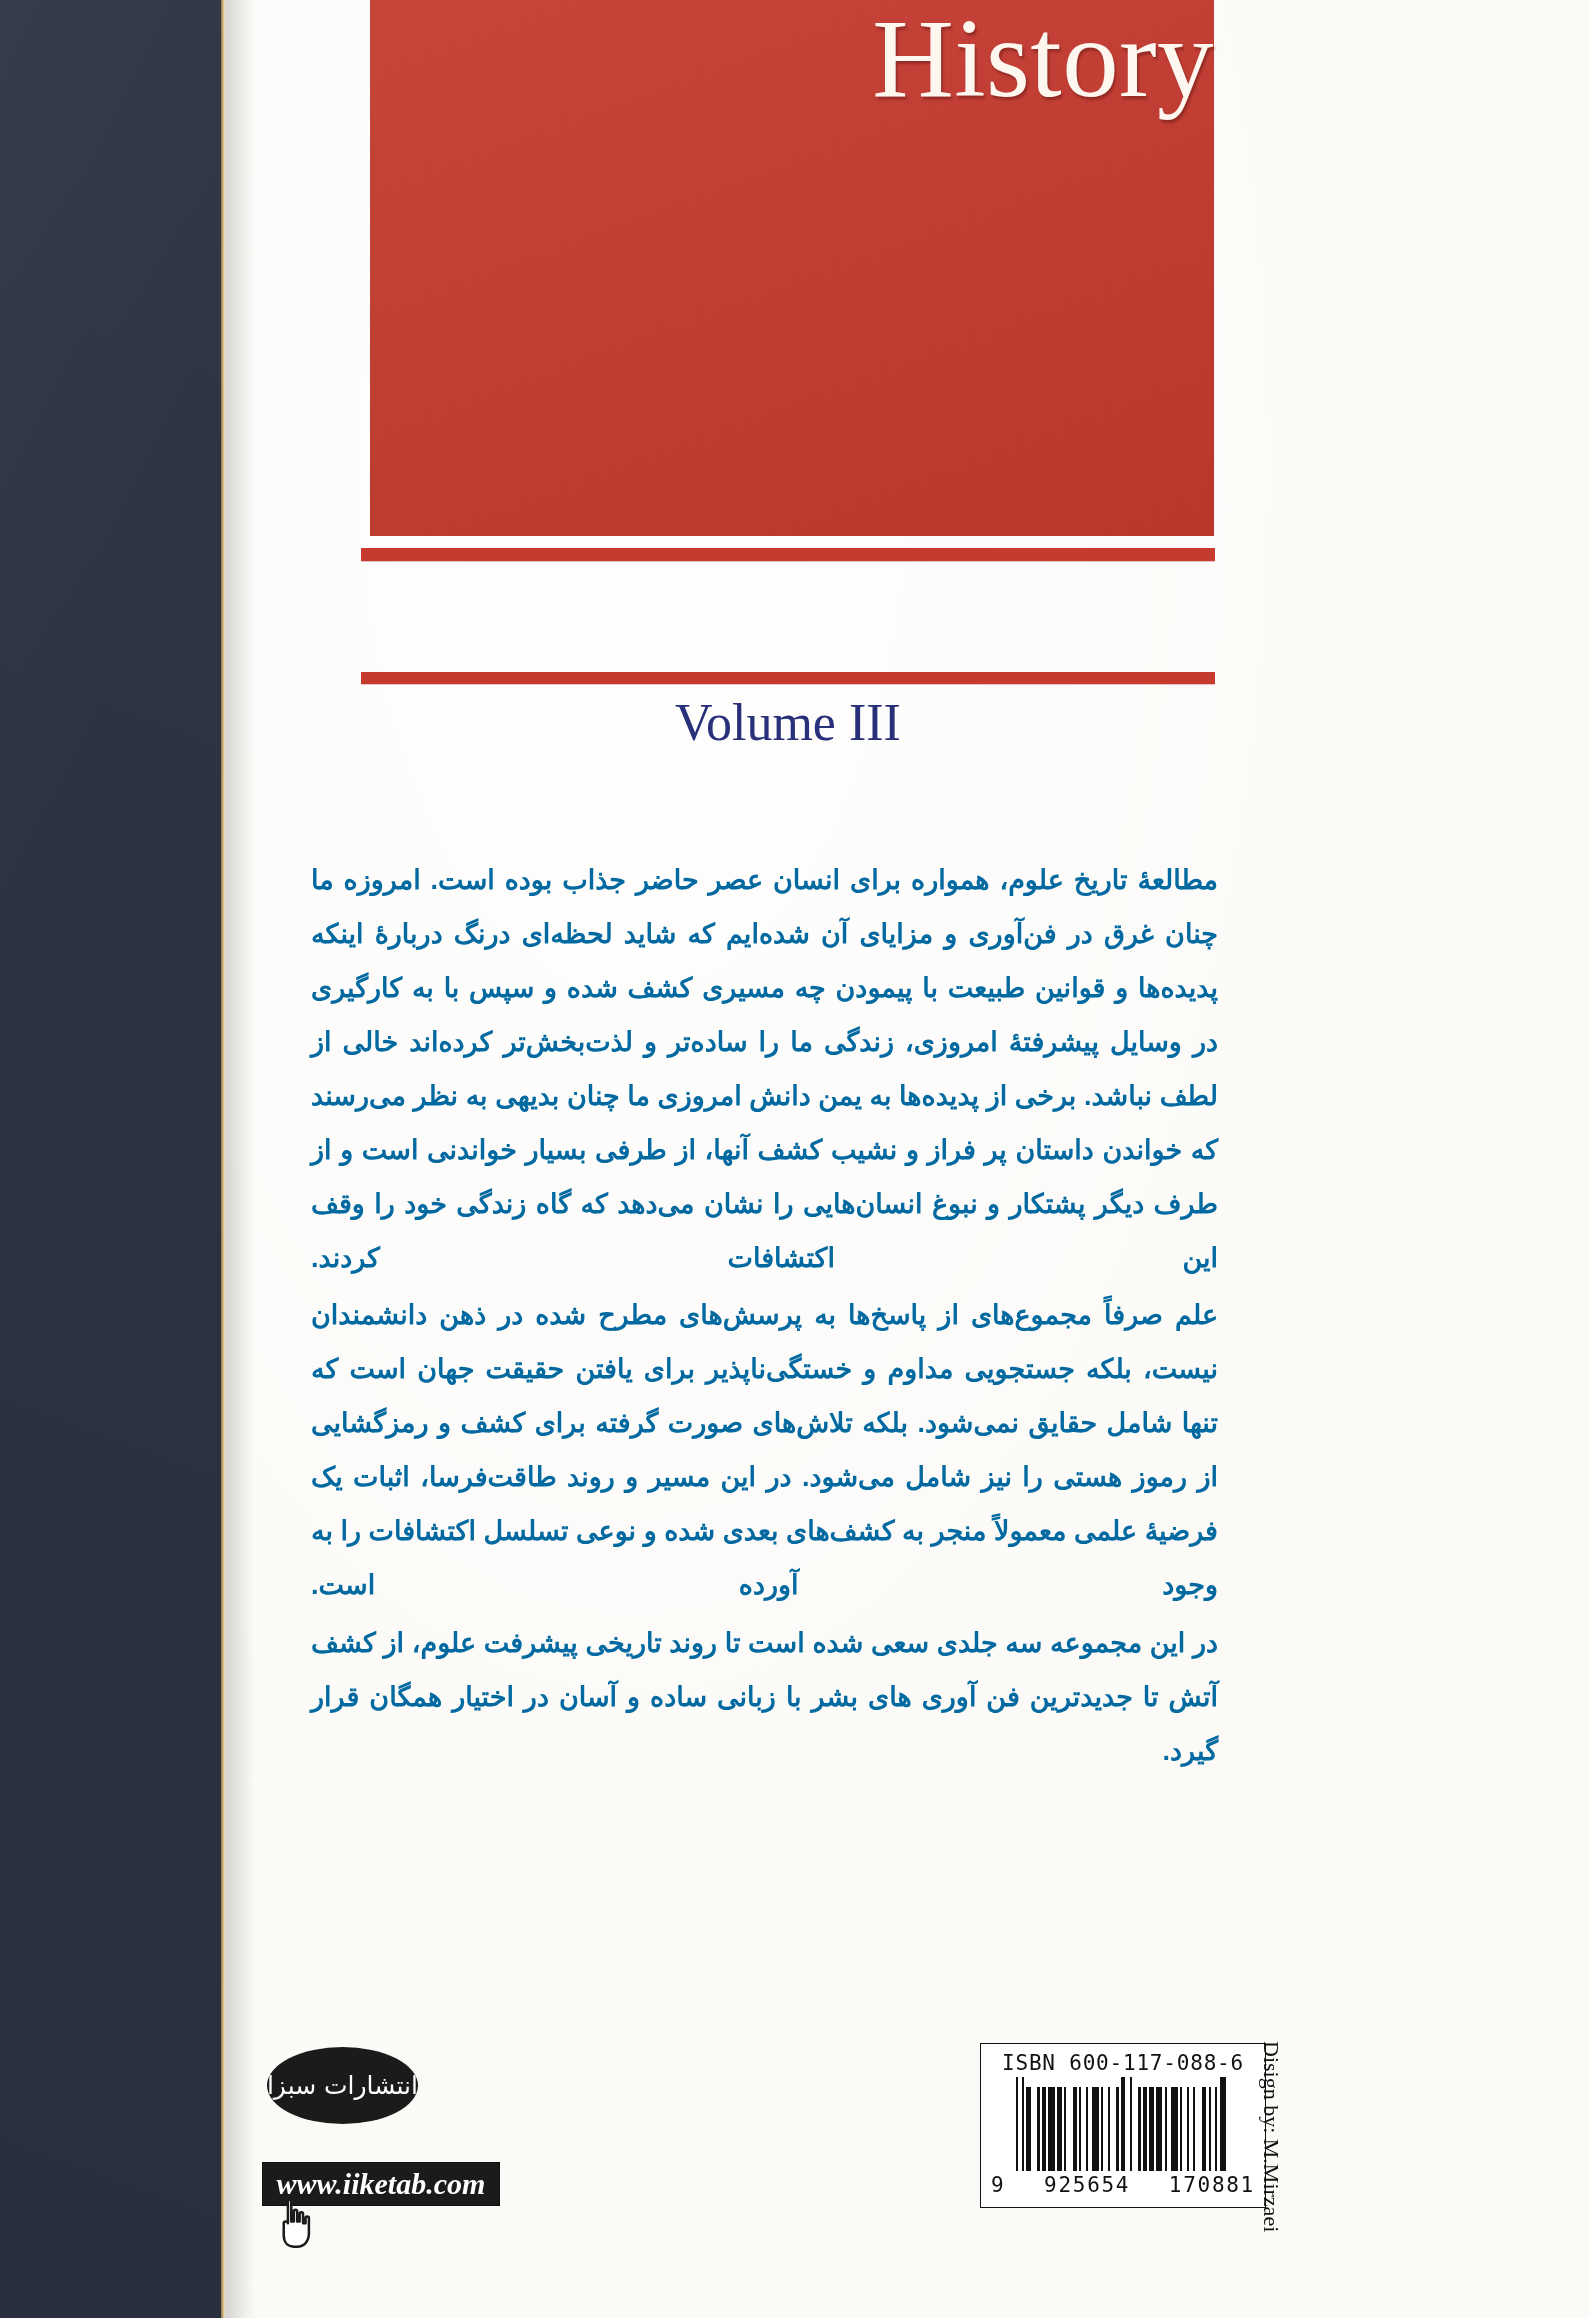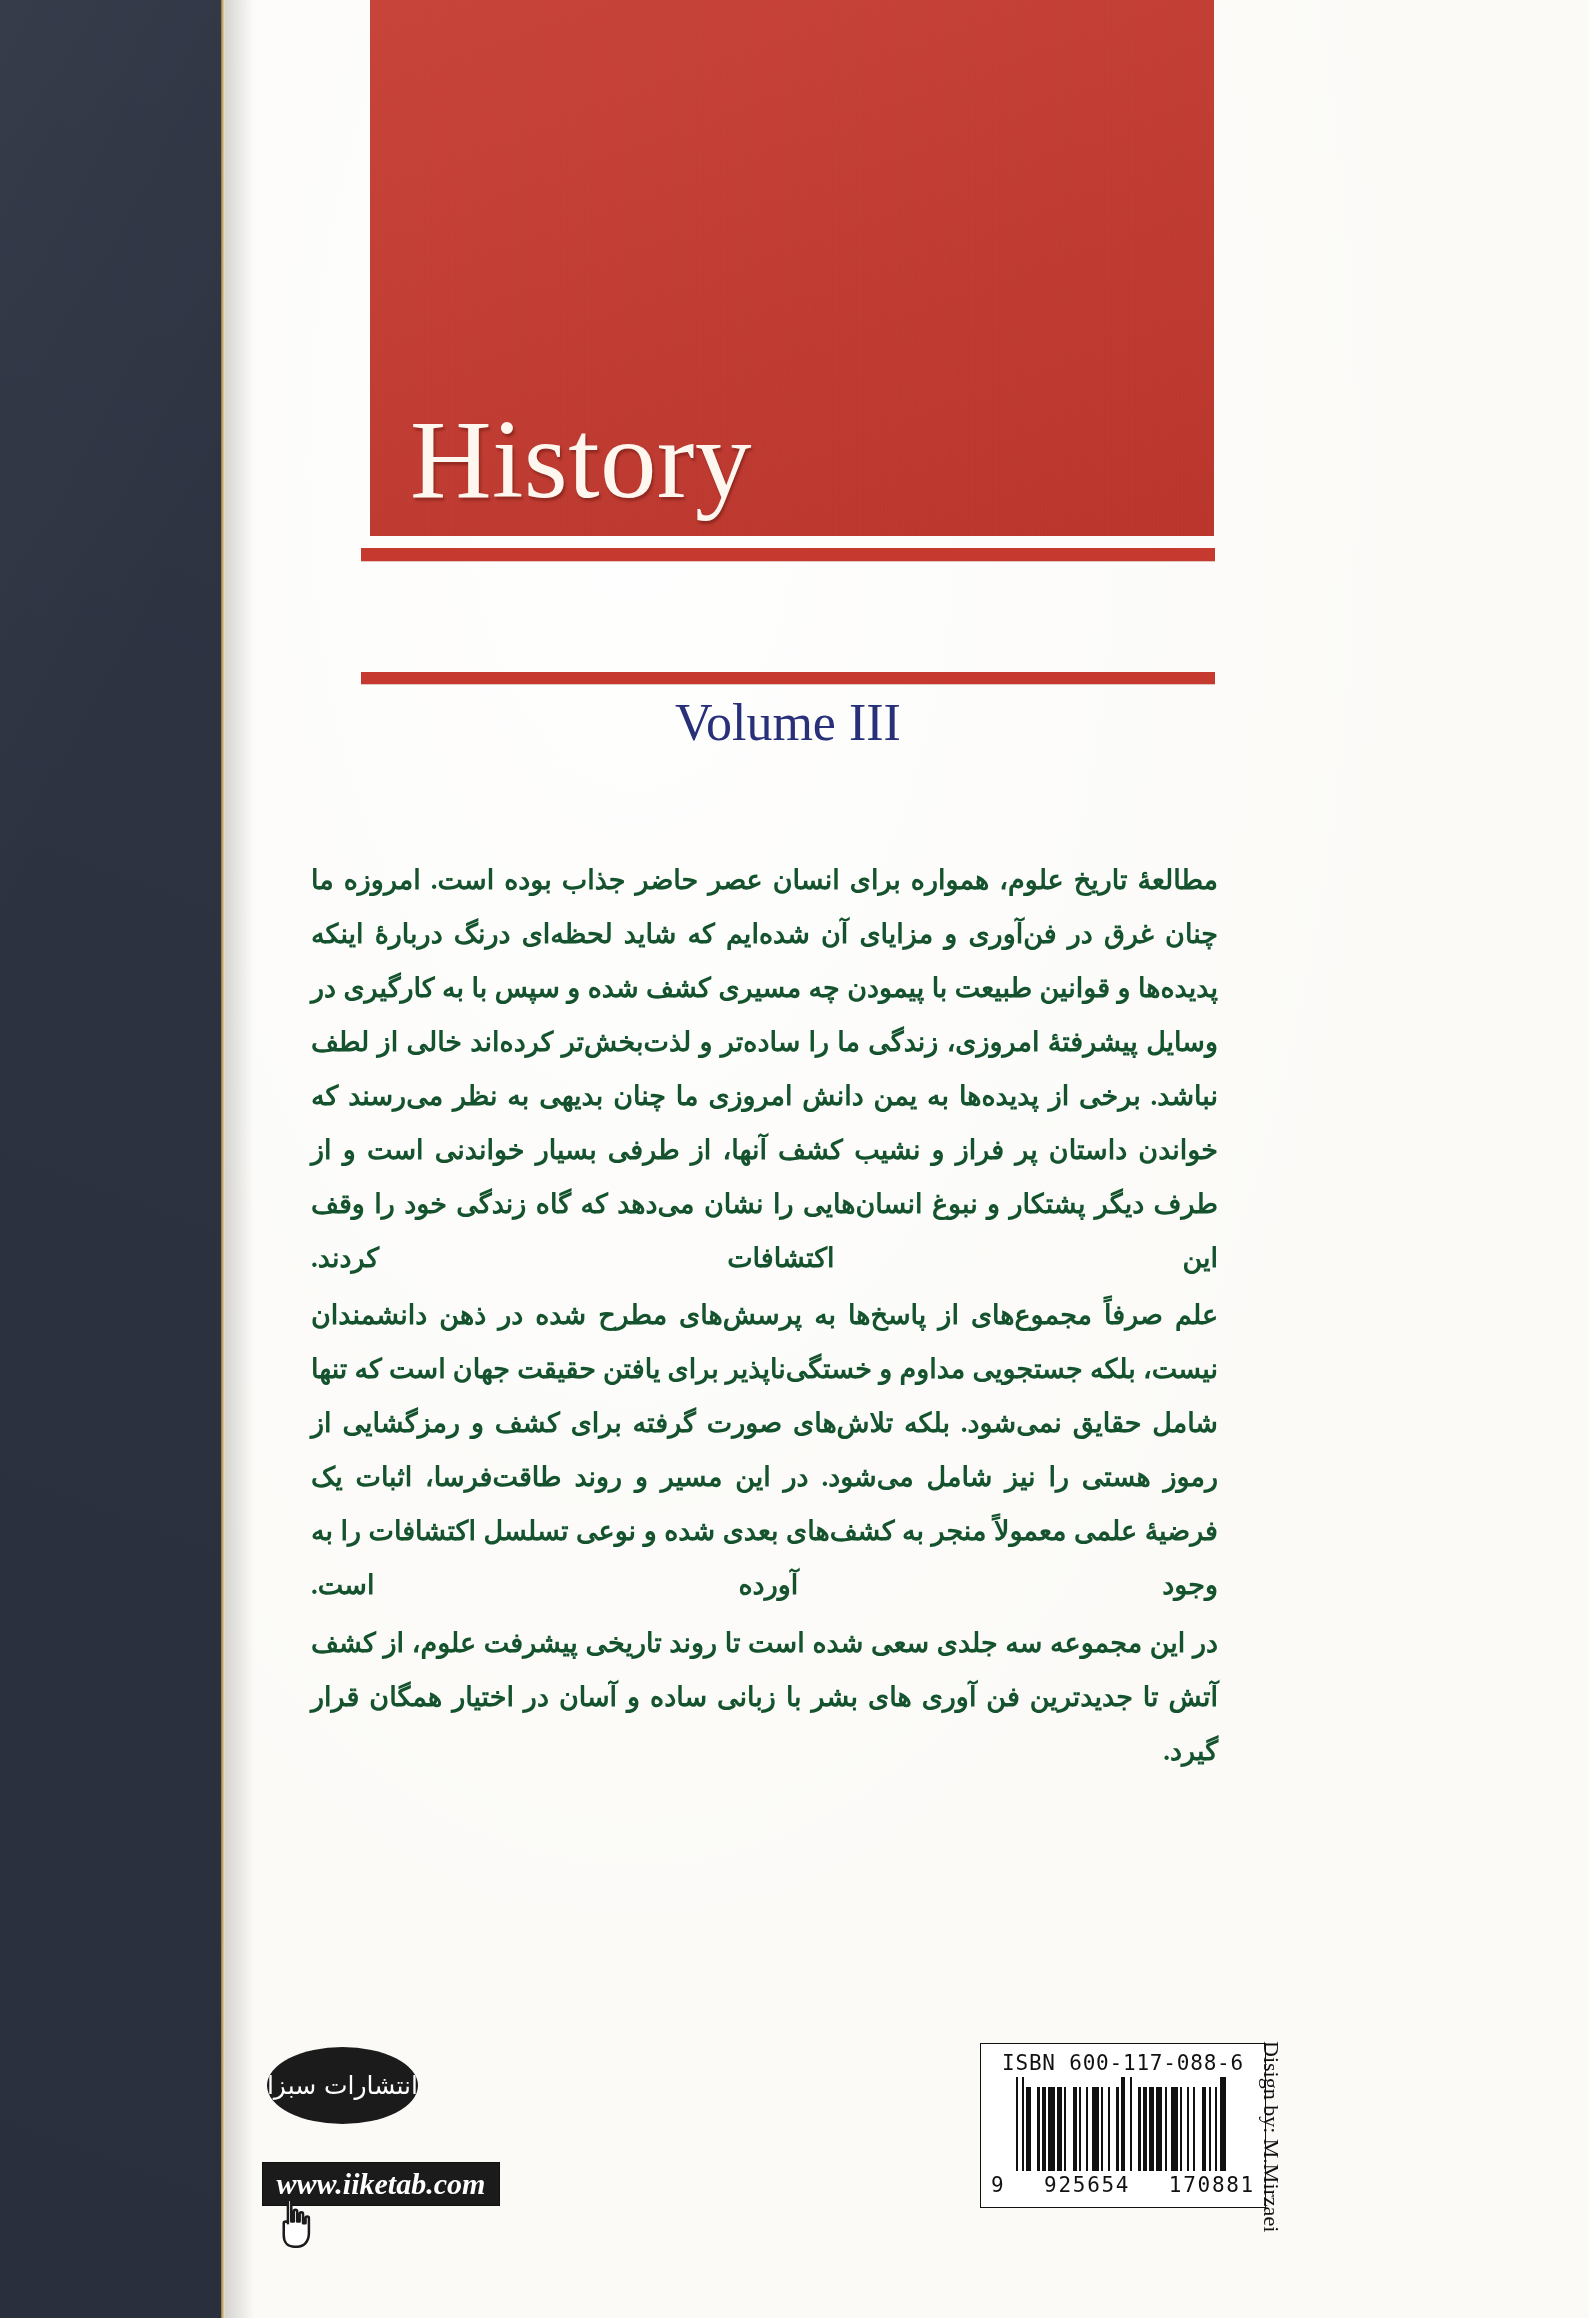--- a/index.html
+++ b/index.html
@@ -69,21 +69,21 @@
     position: absolute;
     left: 370px;
     top: 0;
     width: 844px;
     height: 536px;
     background: #c5392f;
     background-image:
       linear-gradient(160deg, rgba(255,255,255,0.06) 0%, rgba(0,0,0,0.05) 100%),
       repeating-linear-gradient(90deg, rgba(0,0,0,0.025) 0px, rgba(0,0,0,0) 1.7px, rgba(0,0,0,0) 3.4px);
     display: flex;
-    flex-direction: column;
+    flex-direction: row;
     justify-content: flex-end;
     padding-bottom: 20px;
     box-sizing: border-box;
   }
   .title-line {
     color: #fdf7ef;
     font-family: "Liberation Serif", serif;
     font-weight: 400;
     font-size: 113px;
     line-height: 1.02;
@@ -142,22 +142,22 @@
 
   
   .body-text {
     position: absolute;
     left: 311px;
     top: 853px;
     width: 907px;
     direction: rtl;
     text-align: justify;
     text-align-last: justify;
-    color: #14532d;
-    font-family: Liberation Serif, serif;
+    color: #0369a1;
+    font-family: Liberation Sans, sans-serif;
     font-size: 27px;
     line-height: 54px;
     font-weight: 600;
   }
   .body-text p {
     margin: 0 0 3.4px 0;
   }
   .body-text p:last-child {
     text-align-last: right;
   }

